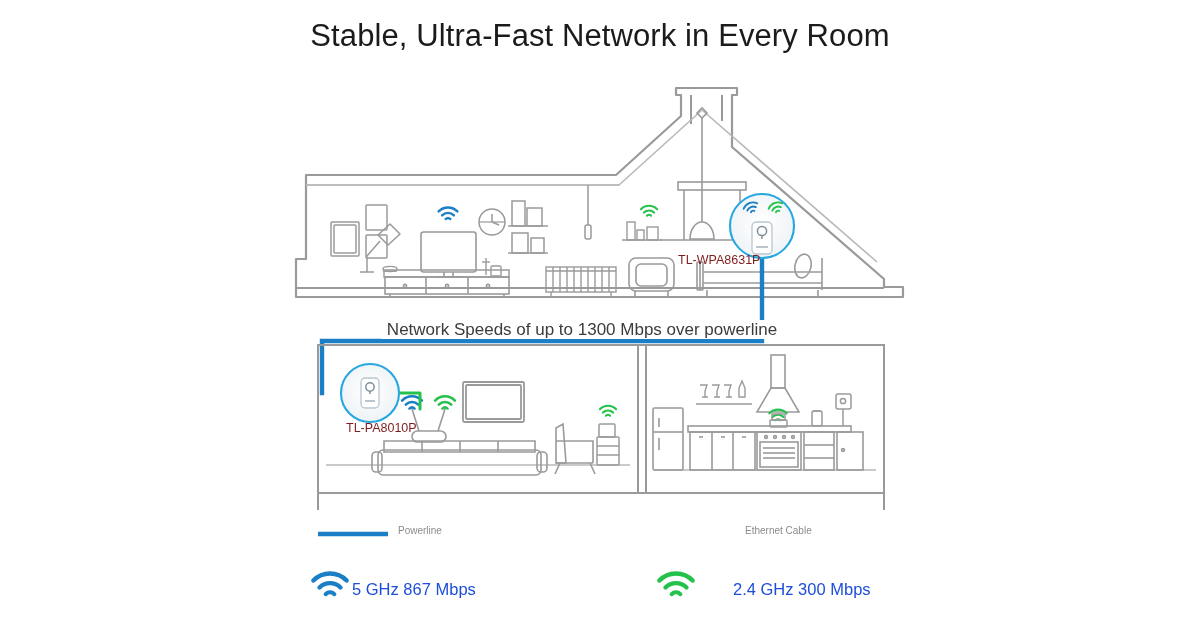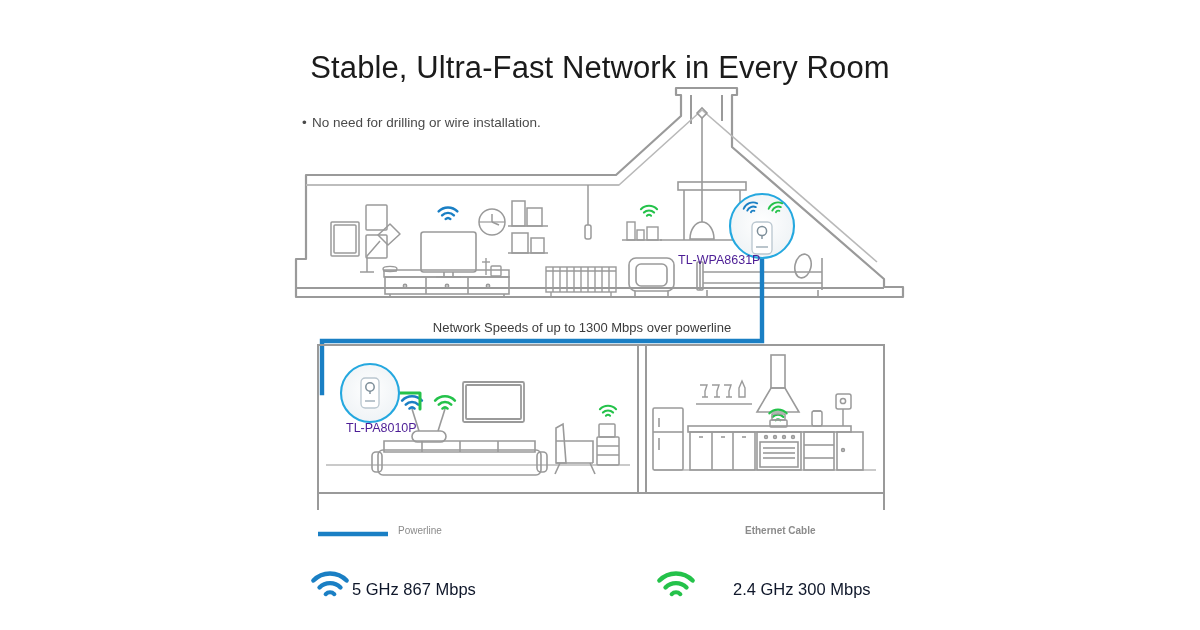--- a/index.html
+++ b/index.html
@@ -14,61 +14,59 @@
   #stage{position:absolute;left:0;top:0;width:1200px;height:630px;}
   svg#scene{position:absolute;left:0;top:0;width:1200px;height:630px;display:block;}
 
   .title{
     position:absolute;left:0;top:18px;width:1200px;
     text-align:center;
     font-size:31px;
     color:#1b1b1b;
     letter-spacing:0.1px;
     font-weight:400;
-    margin-top:32px;
   }
   .bullets{
     position:absolute;left:302px;top:113px;
     font-size:13.5px;color:#4a4a4a;line-height:20px;
   }
   .bullets div{white-space:nowrap;}
   .bullets .dot{display:inline-block;width:10px;}
 
   .devlabel{
-    position:absolute;font-size:12.5px;color:#4c1d95;white-space:nowrap;
+    position:absolute;font-size:12.5px;color:#7f1d1d;white-space:nowrap;
   }
   #label-wpa{left:678px;top:253px;}
   #label-pa{left:346px;top:421px;}
 
   .speedtext{
     position:absolute;left:0;top:320px;width:1200px;text-align:center;
-    font-size:13px;color:#3c3c3c;
+    font-size:17px;color:#3c3c3c;
   }
   .speedtext span{position:relative;left:-18px;background:#fff;padding:0 6px;}
   .legend-label{
     position:absolute;font-size:10px;color:#8b8b8b;white-space:nowrap;
   }
   #legend-powerline-label{left:398px;top:525px;}
-  #legend-ethernet-label{left:745px;top:525px;font-weight:bold;}
+  #legend-ethernet-label{left:745px;top:525px;}
 
   .band-label{
-    position:absolute;font-size:16.5px;color:#0f172a;white-space:nowrap;
+    position:absolute;font-size:16.5px;color:#1d4ed8;white-space:nowrap;
   }
   #band5-label{left:352px;top:580px;}
   #band24-label{left:733px;top:580px;}
 </style>
 </head>
 <body>
 
 <div id="stage">
 
   <div class="title">Stable, Ultra-Fast Network in Every Room</div>
 
   <div class="bullets">
-    <div><span class="dot">•</span><span>No need for drilling or wire installation.</span></div>
   </div>
 
   <svg id="scene" viewBox="0 0 1200 630">
     <defs>
       <linearGradient id="ethGrad" x1="0" y1="0" x2="1" y2="0">
         <stop offset="0%" stop-color="#0f9e34"></stop>
         <stop offset="55%" stop-color="#3cc23f"></stop>
         <stop offset="100%" stop-color="#d2ea46"></stop>
       </linearGradient>
       <radialGradient id="devGlow" cx="50%" cy="45%" r="58%">

